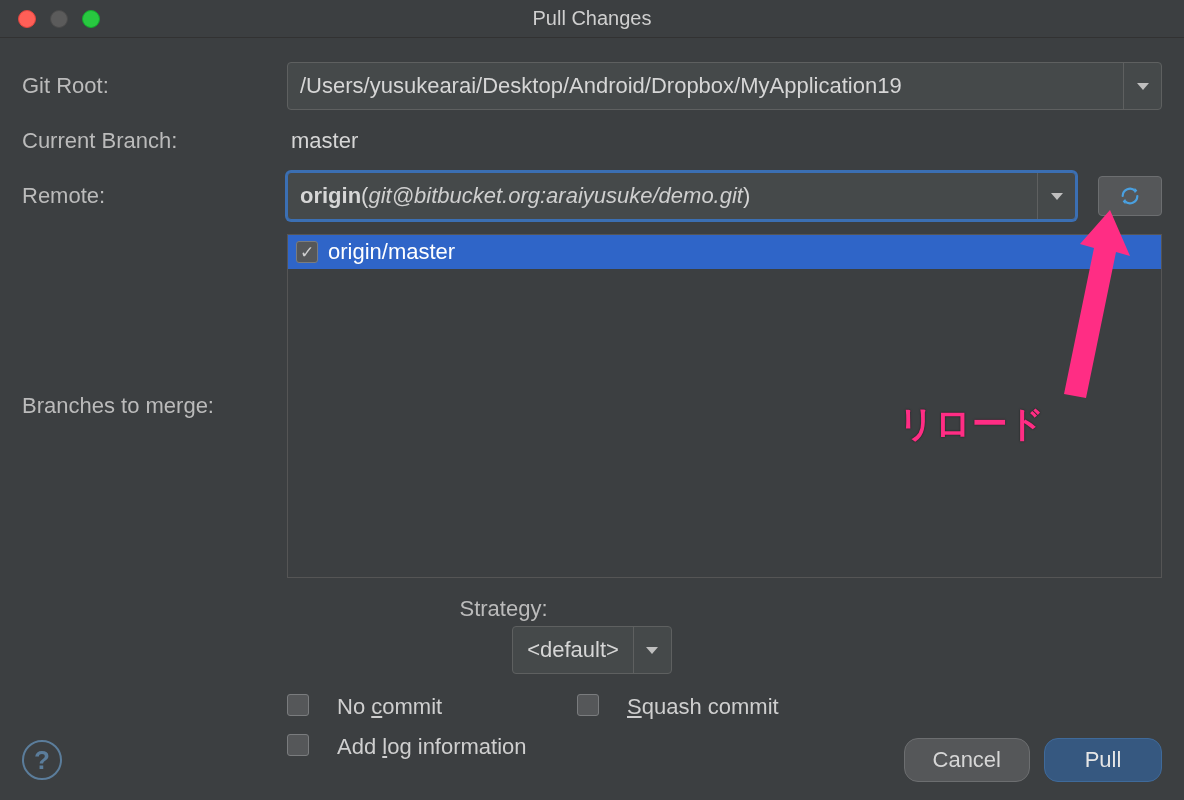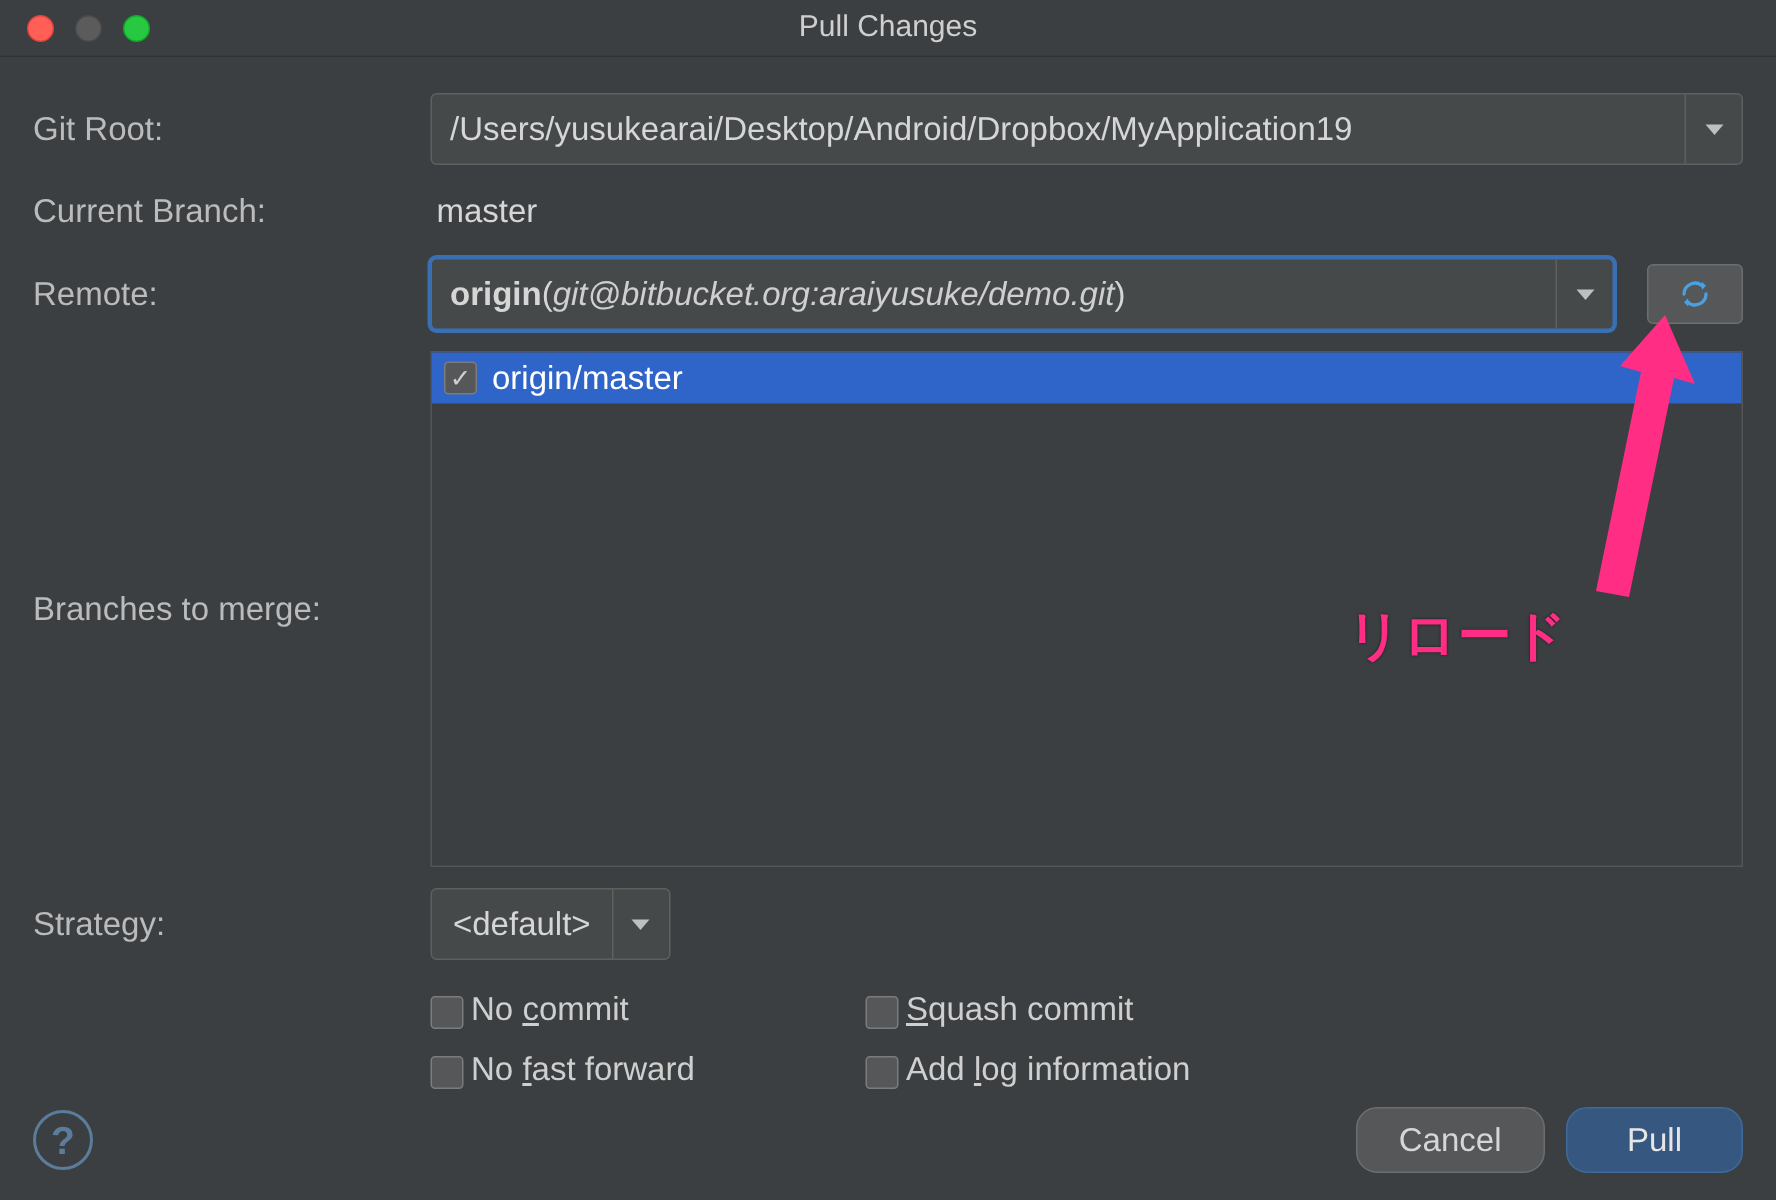--- a/index.html
+++ b/index.html
@@ -171,22 +171,22 @@
   
   .checkbox-grid {
     display: grid;
     grid-template-columns: 260px auto;
     row-gap: 14px;
     column-gap: 30px;
     margin-top: 6px;
   }
   .checkbox-option {
     display: flex;
-    align-items: flex-end;
-    gap: 5px;
+    align-items: flex-start;
+    gap: 28px;
     color: #cfcfcf;
     font-size: 22px;
   }
   .underline-letter { text-decoration: underline; }
 
   
   .footer {
     position: absolute;
     bottom: 18px;
     left: 22px;
@@ -300,21 +300,21 @@
     <div class="field-col">
       <div class="list-box">
         <div class="list-item selected">
           <div class="chk checked"></div>
           <span class="list-item-label">origin/master</span>
         </div>
       </div>
     </div>
   </div>
 
-  <div class="row" style="margin-top:14px;">
+  <div class="row" style="margin-top:14px;flex-direction:column;">
     <div class="label-col">Strategy:</div>
     <div class="field-col">
       <div class="combo small-combo">
         <div class="combo-value">&lt;default&gt;</div>
         <div class="combo-btn">
           <div class="caret-down"></div>
         </div>
       </div>
     </div>
   </div>
@@ -327,24 +327,20 @@
         <div class="checkbox-option">
           <div class="chk"></div>
           <span><span>No </span><span class="underline-letter">c</span><span>ommit</span></span>
         </div>
 
         <div class="checkbox-option">
           <div class="chk"></div>
           <span><span></span><span class="underline-letter">S</span><span>quash commit</span></span>
         </div>
 
-        <div class="checkbox-option">
-          <div class="chk"></div>
-          <span><span>No </span><span class="underline-letter">f</span><span>ast forward</span></span>
-        </div>
 
         <div class="checkbox-option">
           <div class="chk"></div>
           <span><span>Add </span><span class="underline-letter">l</span><span>og information</span></span>
         </div>
 
       </div>
     </div>
   </div>
 

